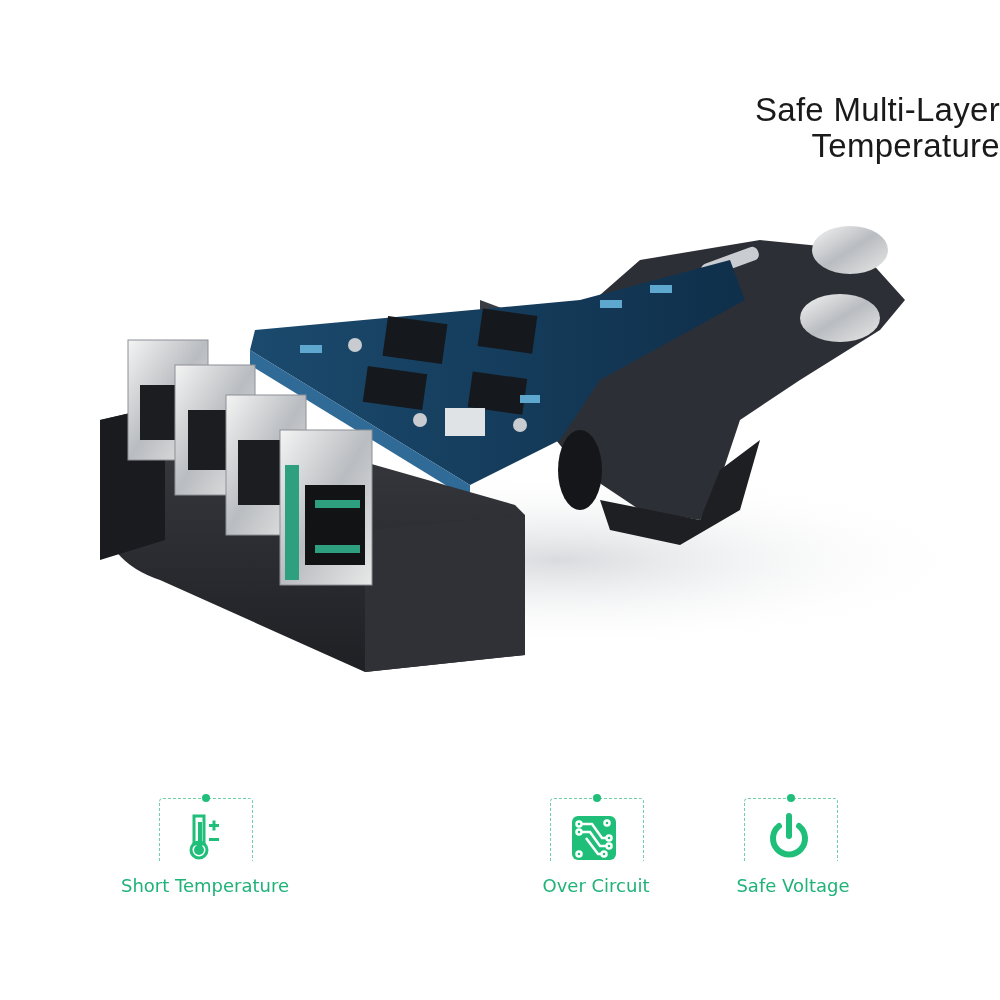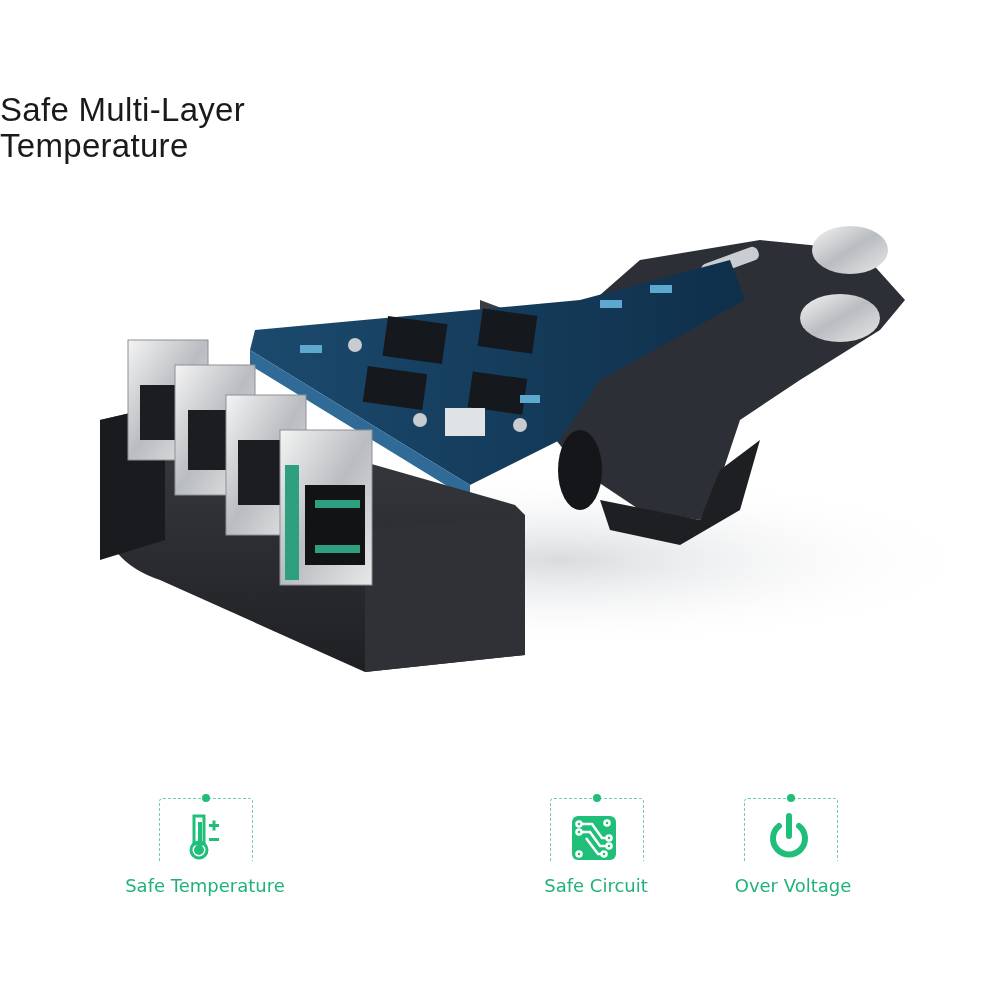--- a/index.html
+++ b/index.html
@@ -1,17 +1,17 @@
 <!DOCTYPE html>
 <html><head>
 <meta charset="utf-8">
 <style>
   html, body { margin: 0; padding: 0; background: #ffffff; }
   body { width: 1000px; height: 1000px; position: relative; overflow: hidden; font-family: "Liberation Sans", sans-serif; }
-  .title { position: absolute; left: 0; top: 92px; width: 1000px; text-align: left; color: #1a1a1a; font-size: 33px; line-height: 36px; font-weight: 400; letter-spacing: 0.3px; }
+  .title { position: absolute; left: 0; top: 92px; width: 1000px; text-align: right; color: #1a1a1a; font-size: 33px; line-height: 36px; font-weight: 400; letter-spacing: 0.3px; }
   .product { position: absolute; left: 0; top: 0; width: 1000px; height: 760px; }
   .features { position: absolute; left: 0; top: 790px; width: 1000px; height: 120px; }
   .feature { position: absolute; top: 0; width: 200px; height: 120px; }
   .frame { position: absolute; top: 8px; width: 92px; height: 62px; border: 1.5px dashed #6fd0a6; border-bottom: none; border-radius: 4px 4px 0 0; }
   .frame-dot { position: absolute; top: -5px; left: 50%; margin-left: -4px; width: 8px; height: 8px; border-radius: 50%; background: #1fbf7a; }
   .ficon { position: absolute; top: 22px; width: 44px; height: 48px; }
   .flabel { position: absolute; top: 85px; left: 0; width: 200px; text-align: center; color: #1fb377; font-family: "DejaVu Sans", sans-serif; font-size: 18px; }
 </style>
 </head>
 <body>
@@ -107,21 +107,21 @@
       </div>
     <svg class="ficon" style="left:80px;" viewBox="0 0 44 48">
       <rect x="9" y="4" width="10" height="28" fill="none" stroke="#1fbf7a" stroke-width="3"></rect>
       <rect x="13" y="10" width="4" height="24" fill="#1fbf7a"></rect>
       <circle cx="14" cy="38" r="8" fill="none" stroke="#1fbf7a" stroke-width="3"></circle>
       <circle cx="14" cy="38" r="5" fill="#1fbf7a"></circle>
       <rect x="24" y="12" width="10" height="3" fill="#1fbf7a"></rect>
       <rect x="27.5" y="8.5" width="3" height="10" fill="#1fbf7a"></rect>
       <rect x="24" y="26" width="10" height="3" fill="#1fbf7a"></rect>
     </svg>
-    <div class="flabel">Safe Temperature</div>
+    <div class="flabel">Short Temperature</div>
   </div>
 
 
   <div class="feature" style="left:496px;">
     <div class="frame" style="left:54px;">
         <div class="frame-dot"></div>
       </div>
     <svg class="ficon" style="left:76px;" viewBox="0 0 44 48">
       <rect x="0" y="4" width="44" height="44" rx="6" fill="#1fbf7a"></rect>
       <g stroke="#ffffff" stroke-width="2.5" fill="none">
@@ -130,26 +130,26 @@
         <circle cx="7" cy="20" r="2.5"></circle>
         <circle cx="37" cy="26" r="2.5"></circle>
         <circle cx="37" cy="34" r="2.5"></circle>
         <circle cx="7" cy="42" r="2.5"></circle>
         <circle cx="32" cy="42" r="2.5"></circle>
         <path d="M10 12 L20 12 L30 26 L34 26"></path>
         <path d="M10 20 L18 20 L28 34 L34 34"></path>
         <path d="M14 26 L26 42 L29 42"></path>
       </g>
     </svg>
-    <div class="flabel">Safe Circuit</div>
+    <div class="flabel">Over Circuit</div>
   </div>
 
   <div class="feature" style="left:693px;">
     <div class="frame" style="left:51px;">
         <div class="frame-dot"></div>
       </div>
     <svg class="ficon" style="left:74px;" viewBox="0 0 44 48">
       <path d="M12 14 A16 16 0 1 0 32 14" fill="none" stroke="#1fbf7a" stroke-width="6" stroke-linecap="round"></path>
       <line x1="22" y1="4" x2="22" y2="24" stroke="#1fbf7a" stroke-width="6" stroke-linecap="round"></line>
     </svg>
-    <div class="flabel">Over Voltage</div>
+    <div class="flabel">Safe Voltage</div>
   </div>
 </div>
 
 </body></html>

